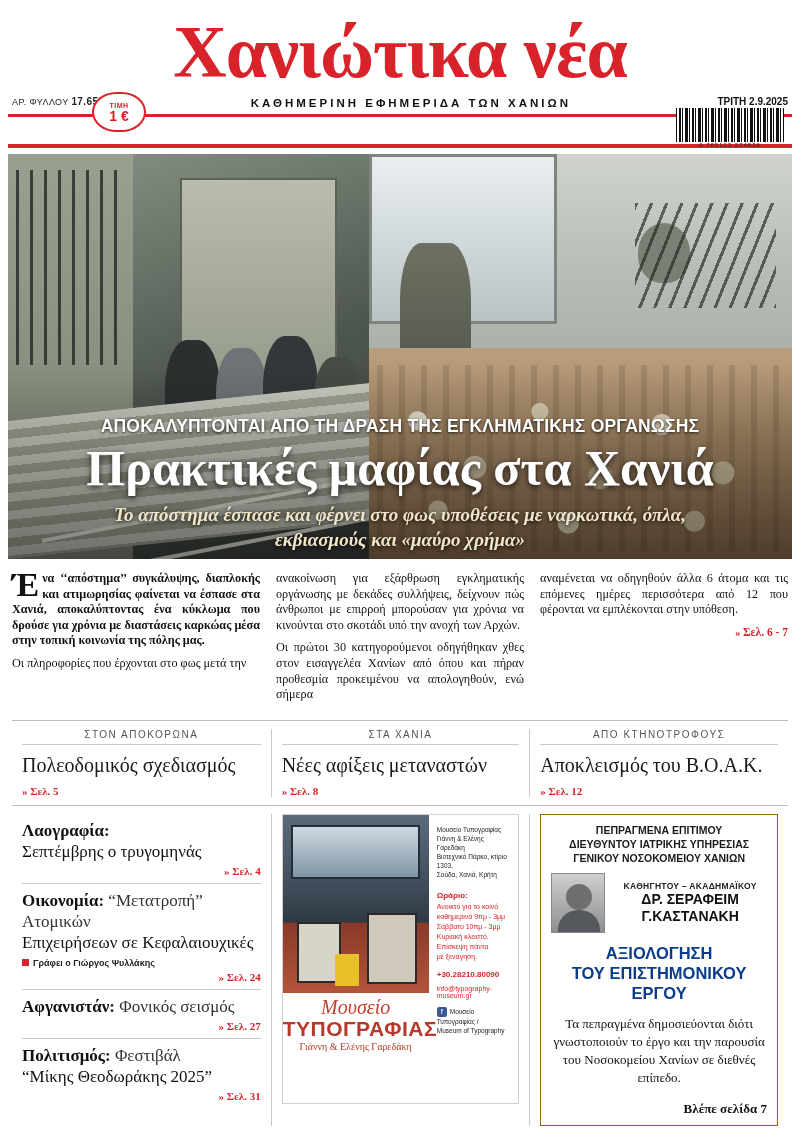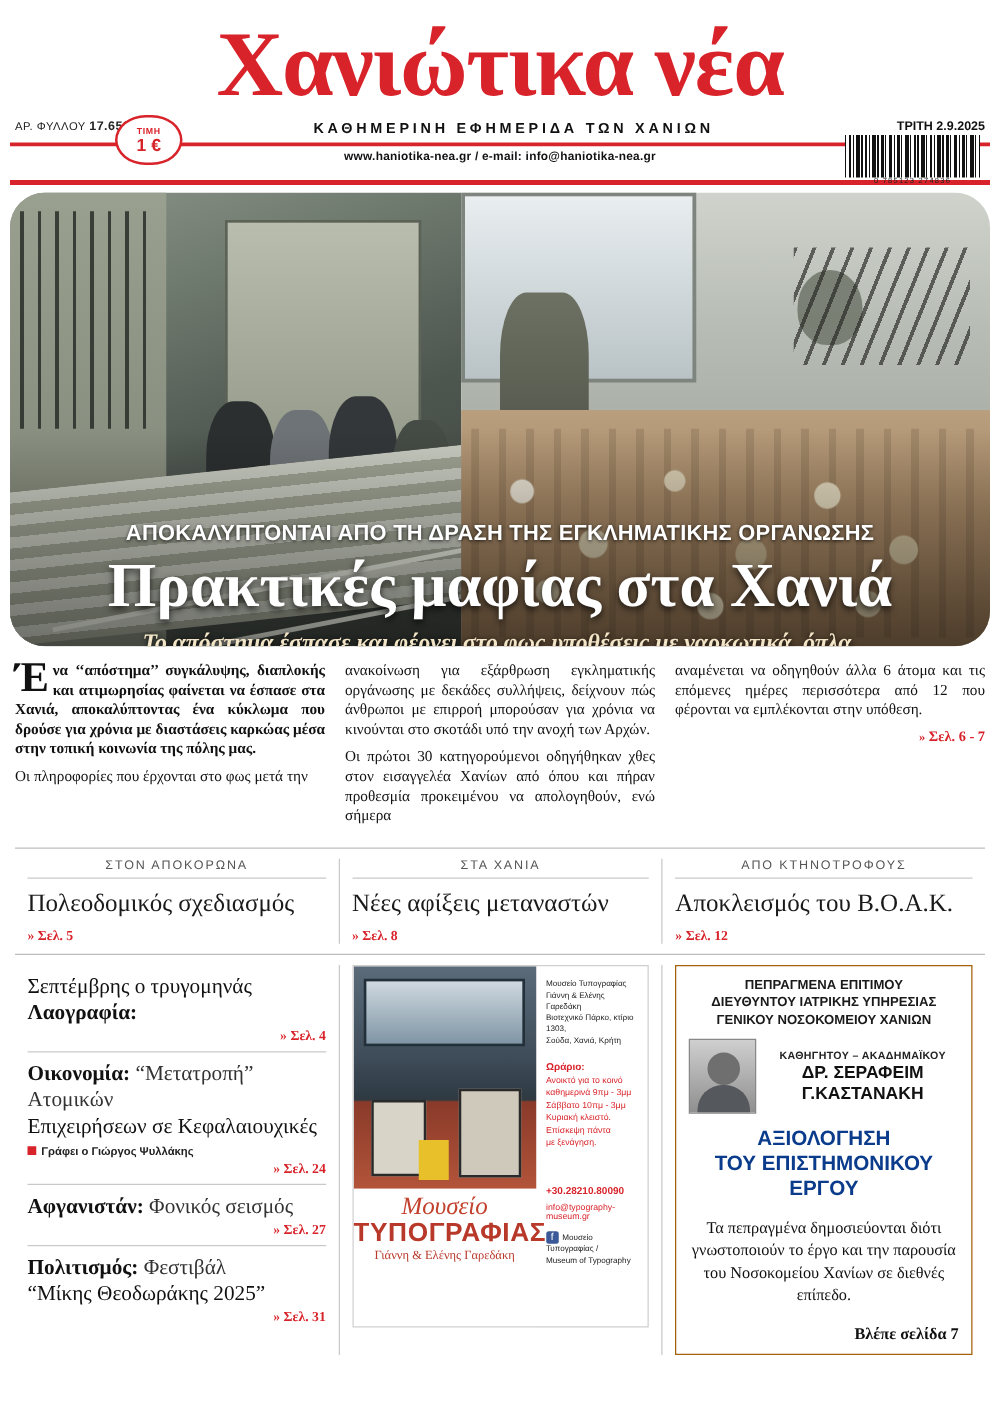--- a/index.html
+++ b/index.html
@@ -74,21 +74,21 @@
     background: repeating-linear-gradient(90deg,
       #111 0px, #111 1px, #fff 1px, #fff 3px,
       #111 3px, #111 5px, #fff 5px, #fff 6px,
       #111 6px, #111 7px, #fff 7px, #fff 9px,
       #111 9px, #111 12px, #fff 12px, #fff 13px);
   }
   .barcode .num { font-family:"Liberation Sans",sans-serif; font-size:6px; text-align:center; letter-spacing:1px; color:#222;}
   .rule-thick { height:4px; background:#d8232a; margin-top:4px; }
 
   
-  .hero { position:relative; width:784px; height: 363px; margin-top: 6px; overflow:hidden;border-radius:28px; }
+  .hero { position:relative; width:784px; height: 405px; margin-top: 6px; overflow:hidden; }
   .hero-photo { position:absolute; inset:0; }
   
   .ph-left { position:absolute; left:0; top:0; width:46%; height:100%;
      background: linear-gradient(160deg,#8b9488 0%,#6f7a6e 25%,#4e5650 55%,#3a3f3a 100%); }
   .ph-wall { position:absolute; left:0; top:0; width:16%; height:100%;
      background: linear-gradient(180deg,#9aa08f,#7c8274); }
   .ph-bars { position:absolute; left:1%; top:4%; width:13%; height:48%;
      background: repeating-linear-gradient(90deg, rgba(40,45,40,.85) 0 3px, rgba(255,255,255,0) 3px 14px); }
   .ph-door { position:absolute; left:22%; top:6%; width:20%; height:62%;
      background: linear-gradient(180deg,#b9bdae,#8d9382); border:2px solid #5d6257; }
@@ -204,21 +204,21 @@
      background: linear-gradient(180deg,#5b6b7a 0%,#3f4d5a 40%,#2e3942 60%, #8a3a2a 61%, #b3543a 100%); }
   .ad-photo .wtop { position:absolute; left:6%; top:6%; width:88%; height:30%;
      background: linear-gradient(180deg,#cfd9e0,#7f95a5); border:2px solid #23303a; }
   .ad-photo .mach1 { position:absolute; left:10%; bottom:6%; width:30%; height:34%; background:#d9d4c8; border:2px solid #2a2a2a;}
   .ad-photo .mach2 { position:absolute; right:8%; bottom:5%; width:34%; height:40%; background:#cfc9bb; border:2px solid #2a2a2a;}
   .ad-photo .yel { position:absolute; left:36%; bottom:4%; width:16%; height:18%; background:#e8c12a;}
   .ad-right { position:absolute; right:0; top:0; width:38%; height:74%; padding: 10px 8px; }
   .ad-right .addr { font-family:"Liberation Sans",sans-serif; font-size:6.5px; line-height:9px; color:#222; }
   .ad-right .hours-t { font-family:"Liberation Sans",sans-serif; font-size:8px; font-weight:bold; color:#d8232a; margin-top:12px;}
   .ad-right .hours { font-family:"Liberation Sans",sans-serif; font-size:7px; line-height:10px; color:#d8232a; margin-top:2px;}
-  .ad-right .tel { font-family:"Liberation Sans",sans-serif; font-size:8px; font-weight:bold; color:#d8232a; margin-top:28px;}
+  .ad-right .tel { font-family:"Liberation Sans",sans-serif; font-size:8px; font-weight:bold; color:#d8232a; margin-top:8px;}
   .ad-right .mail { font-family:"Liberation Sans",sans-serif; font-size:7px; color:#d8232a; margin-top:6px;}
   .ad-right .fb { font-family:"Liberation Sans",sans-serif; font-size:6.5px; color:#222; margin-top:8px; line-height:9px;}
   .ad-right .fb .f { display:inline-block; width:10px;height:10px;background:#3b5998;color:#fff;font-size:8px;text-align:center;line-height:10px; margin-right:3px; border-radius:2px;}
   .ad-bottom { position:absolute; left:0; bottom:0; width:62%; height:38%; background:#fff; text-align:center; padding-top:4px;}
   .ad-bottom .script { font-family:"Liberation Serif",serif; font-style:italic; font-size:20px; color:#c2412c; line-height:20px;}
   .ad-bottom .big { font-family:"Liberation Sans",sans-serif; font-weight:bold; font-size:21px; letter-spacing:.5px; color:#b8392a; line-height:24px;}
   .ad-bottom .small { font-family:"Liberation Serif",serif; font-size:10px; color:#b8392a; }
 
   
   .rbox { border:1px solid #a16207; padding: 8px 10px; text-align:center; }
@@ -244,21 +244,20 @@
     <div class="nameplate">Χανιώτικα νέα</div>
     <div class="masthead-row">
       <div class="issue-no">
         <span>ΑΡ. ΦΥΛΛΟΥ</span>
         <b>17.658</b>
       </div>
       <div class="subtitle">ΚΑΘΗΜΕΡΙΝΗ ΕΦΗΜΕΡΙΔΑ ΤΩΝ ΧΑΝΙΩΝ</div>
       <div class="date">ΤΡΙΤΗ 2.9.2025</div>
     </div>
     <div class="rule-red"></div>
-    <div class="web-line">www.haniotika-nea.gr / e-mail: info@haniotika-nea.gr</div>
     <div class="price-badge">
       <div class="t">ΤΙΜΗ</div>
       <div class="v">1 €</div>
     </div>
     <div class="barcode">
       <div class="bars"></div>
       <div class="num">0 785123  274836</div>
     </div>
   </div>
   <div class="rule-thick"></div>
@@ -330,22 +329,22 @@
     </div>
   </div>
 
   <div class="hr-line2"></div>
 
   <div class="bottom">
 
     <div class="bcol left">
 
       <div class="item">
+        <div class="h"><b>Λαογραφία:</b><span class="light"></span></div>
         <div class="h light">Σεπτέμβρης ο τρυγομηνάς</div>
-        <div class="h"><b>Λαογραφία:</b><span class="light"></span></div>
         <div class="ref">» <span>Σελ. 4</span></div>
       </div>
       <div class="item-div"></div>
 
       <div class="item">
         <div class="h"><b>Οικονομία:</b><span class="light"> “Μετατροπή” Ατομικών</span></div>
         <div class="h light">Επιχειρήσεων σε Κεφαλαιουχικές</div>
         <div class="byline"><span class="sq"></span><span>Γράφει ο Γιώργος Ψυλλάκης</span></div>
         <div class="ref">» <span>Σελ. 24</span></div>
       </div>

